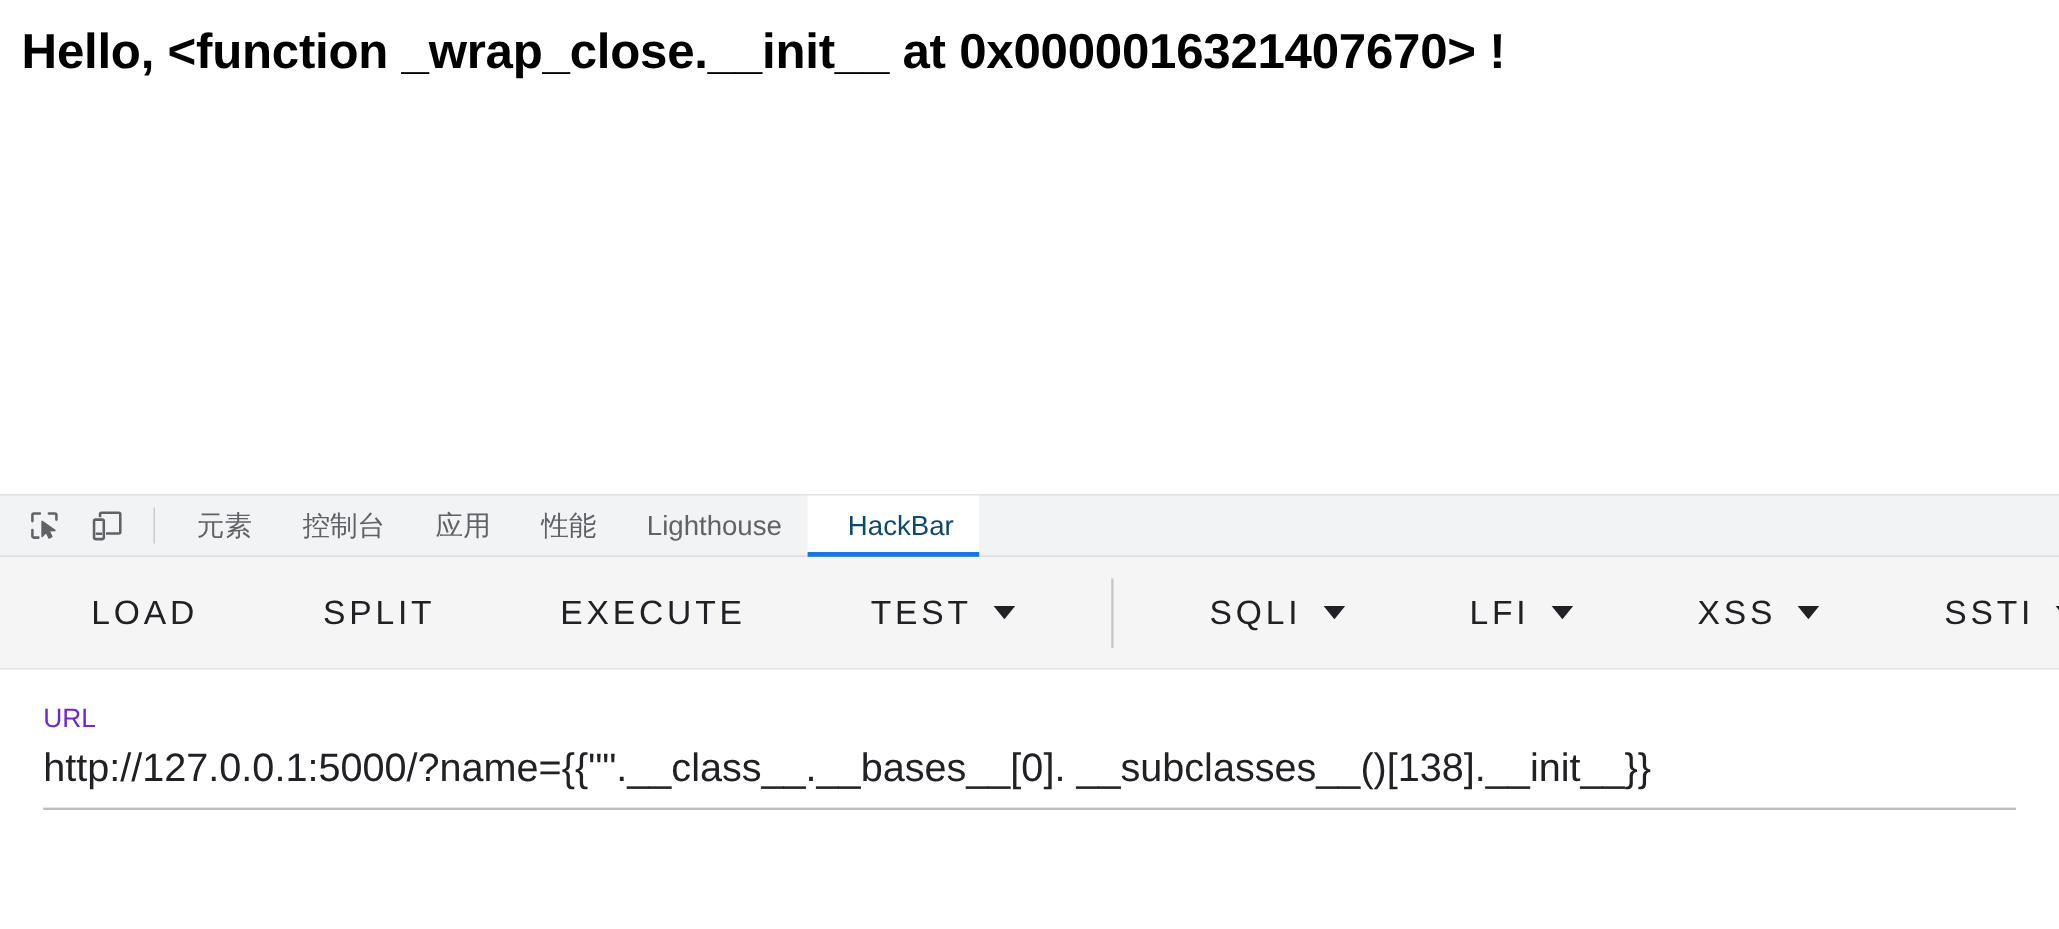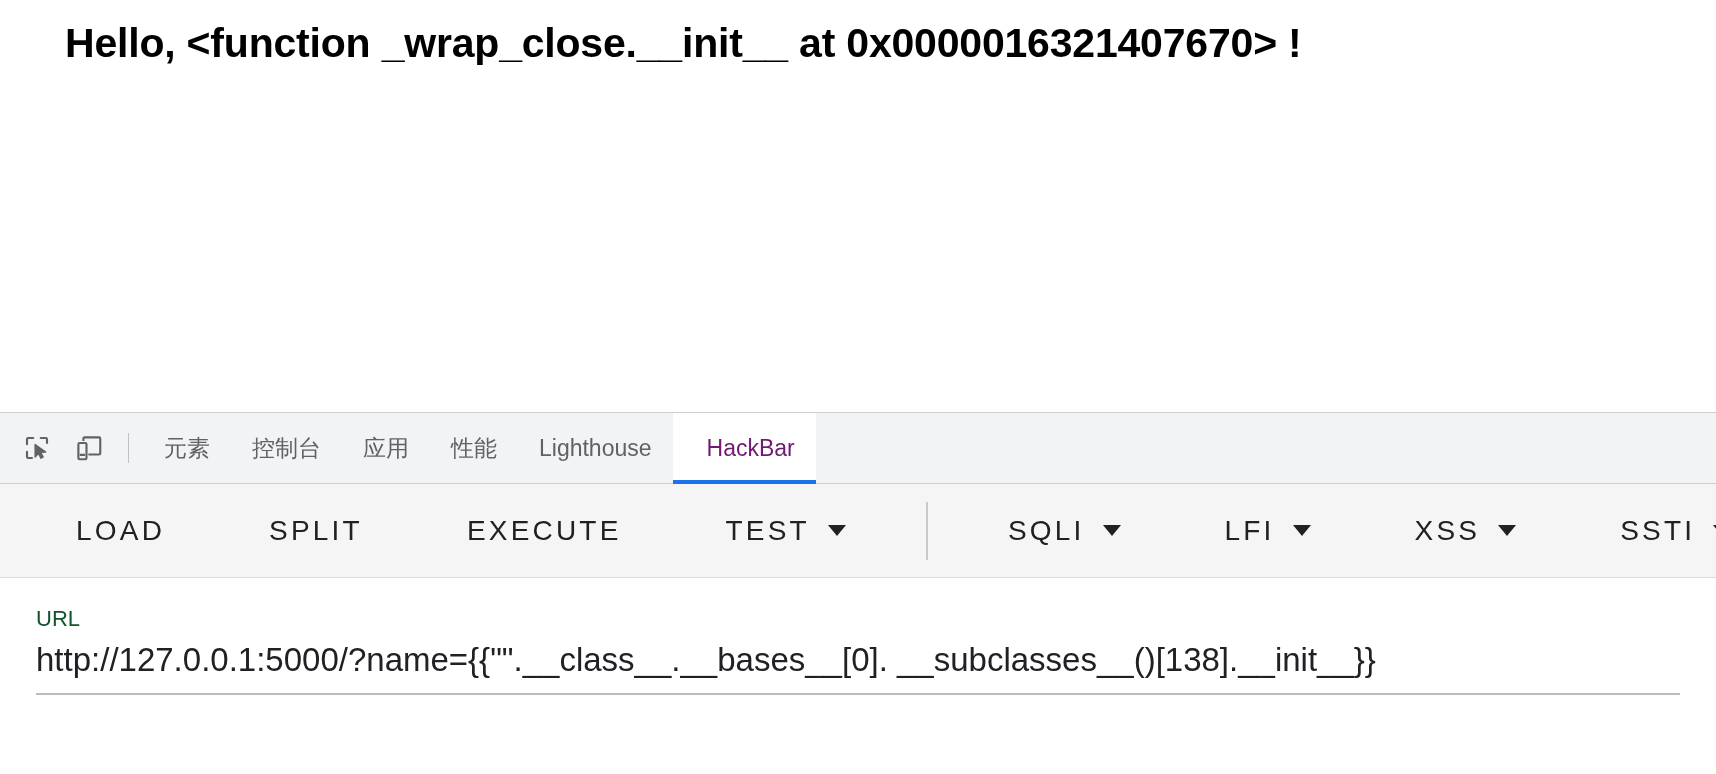--- a/index.html
+++ b/index.html
@@ -24,40 +24,39 @@
     overflow: hidden;
   }
   .page-heading {
     font-size: 41px;
     font-weight: bold;
     color: #000000;
     line-height: 1.25;
     letter-spacing: -0.2px;
     white-space: nowrap;
     font-family: "Liberation Sans", sans-serif;
-    margin-left: 47px;
   }
 
   
   .devtools {
     position: absolute;
     left: 0;
     top: 412px;
     width: 1716px;
     height: 362px;
     background: #ffffff;
     border-top: 1px solid #cdd0d3;
     box-sizing: border-box;
     display: flex;
     flex-direction: column;
   }
 
   
   .tabstrip {
-    height: 71px;
+    height: 51px;
     background: #f1f3f4;
     border-bottom: 1px solid #cdd0d3;
     display: flex;
     align-items: stretch;
     flex: 0 0 auto;
     box-sizing: border-box;
   }
   .tool-icons {
     display: flex;
     align-items: center;
@@ -89,21 +88,21 @@
     align-items: center;
     padding: 0 21px;
     font-size: 23px;
     color: #5f6368;
     white-space: nowrap;
     position: relative;
     box-sizing: border-box;
     font-family: "Liberation Sans", sans-serif;
   }
   .tab.active {
-    color: #701a75;
+    color: #0c4a6e;
     background: #ffffff;
     padding-left: 34px;
   }
   .tab.active::after {
     content: "";
     position: absolute;
     left: 0;
     right: 0;
     bottom: -1px;
     height: 4px;
@@ -158,21 +157,21 @@
   
   .url-area {
     background: #ffffff;
     padding: 28px 36px 0 36px;
     flex: 1 1 auto;
     box-sizing: border-box;
     overflow: hidden;
   }
   .url-label {
     font-size: 22px;
-    color: #14532d;
+    color: #6d28d9;
     font-family: "Liberation Sans", sans-serif;
     margin-bottom: 6px;
   }
   .url-value {
     font-size: 33px;
     color: #202124;
     font-family: "Liberation Sans", sans-serif;
     white-space: nowrap;
     line-height: 1.35;
     padding-bottom: 10px;

